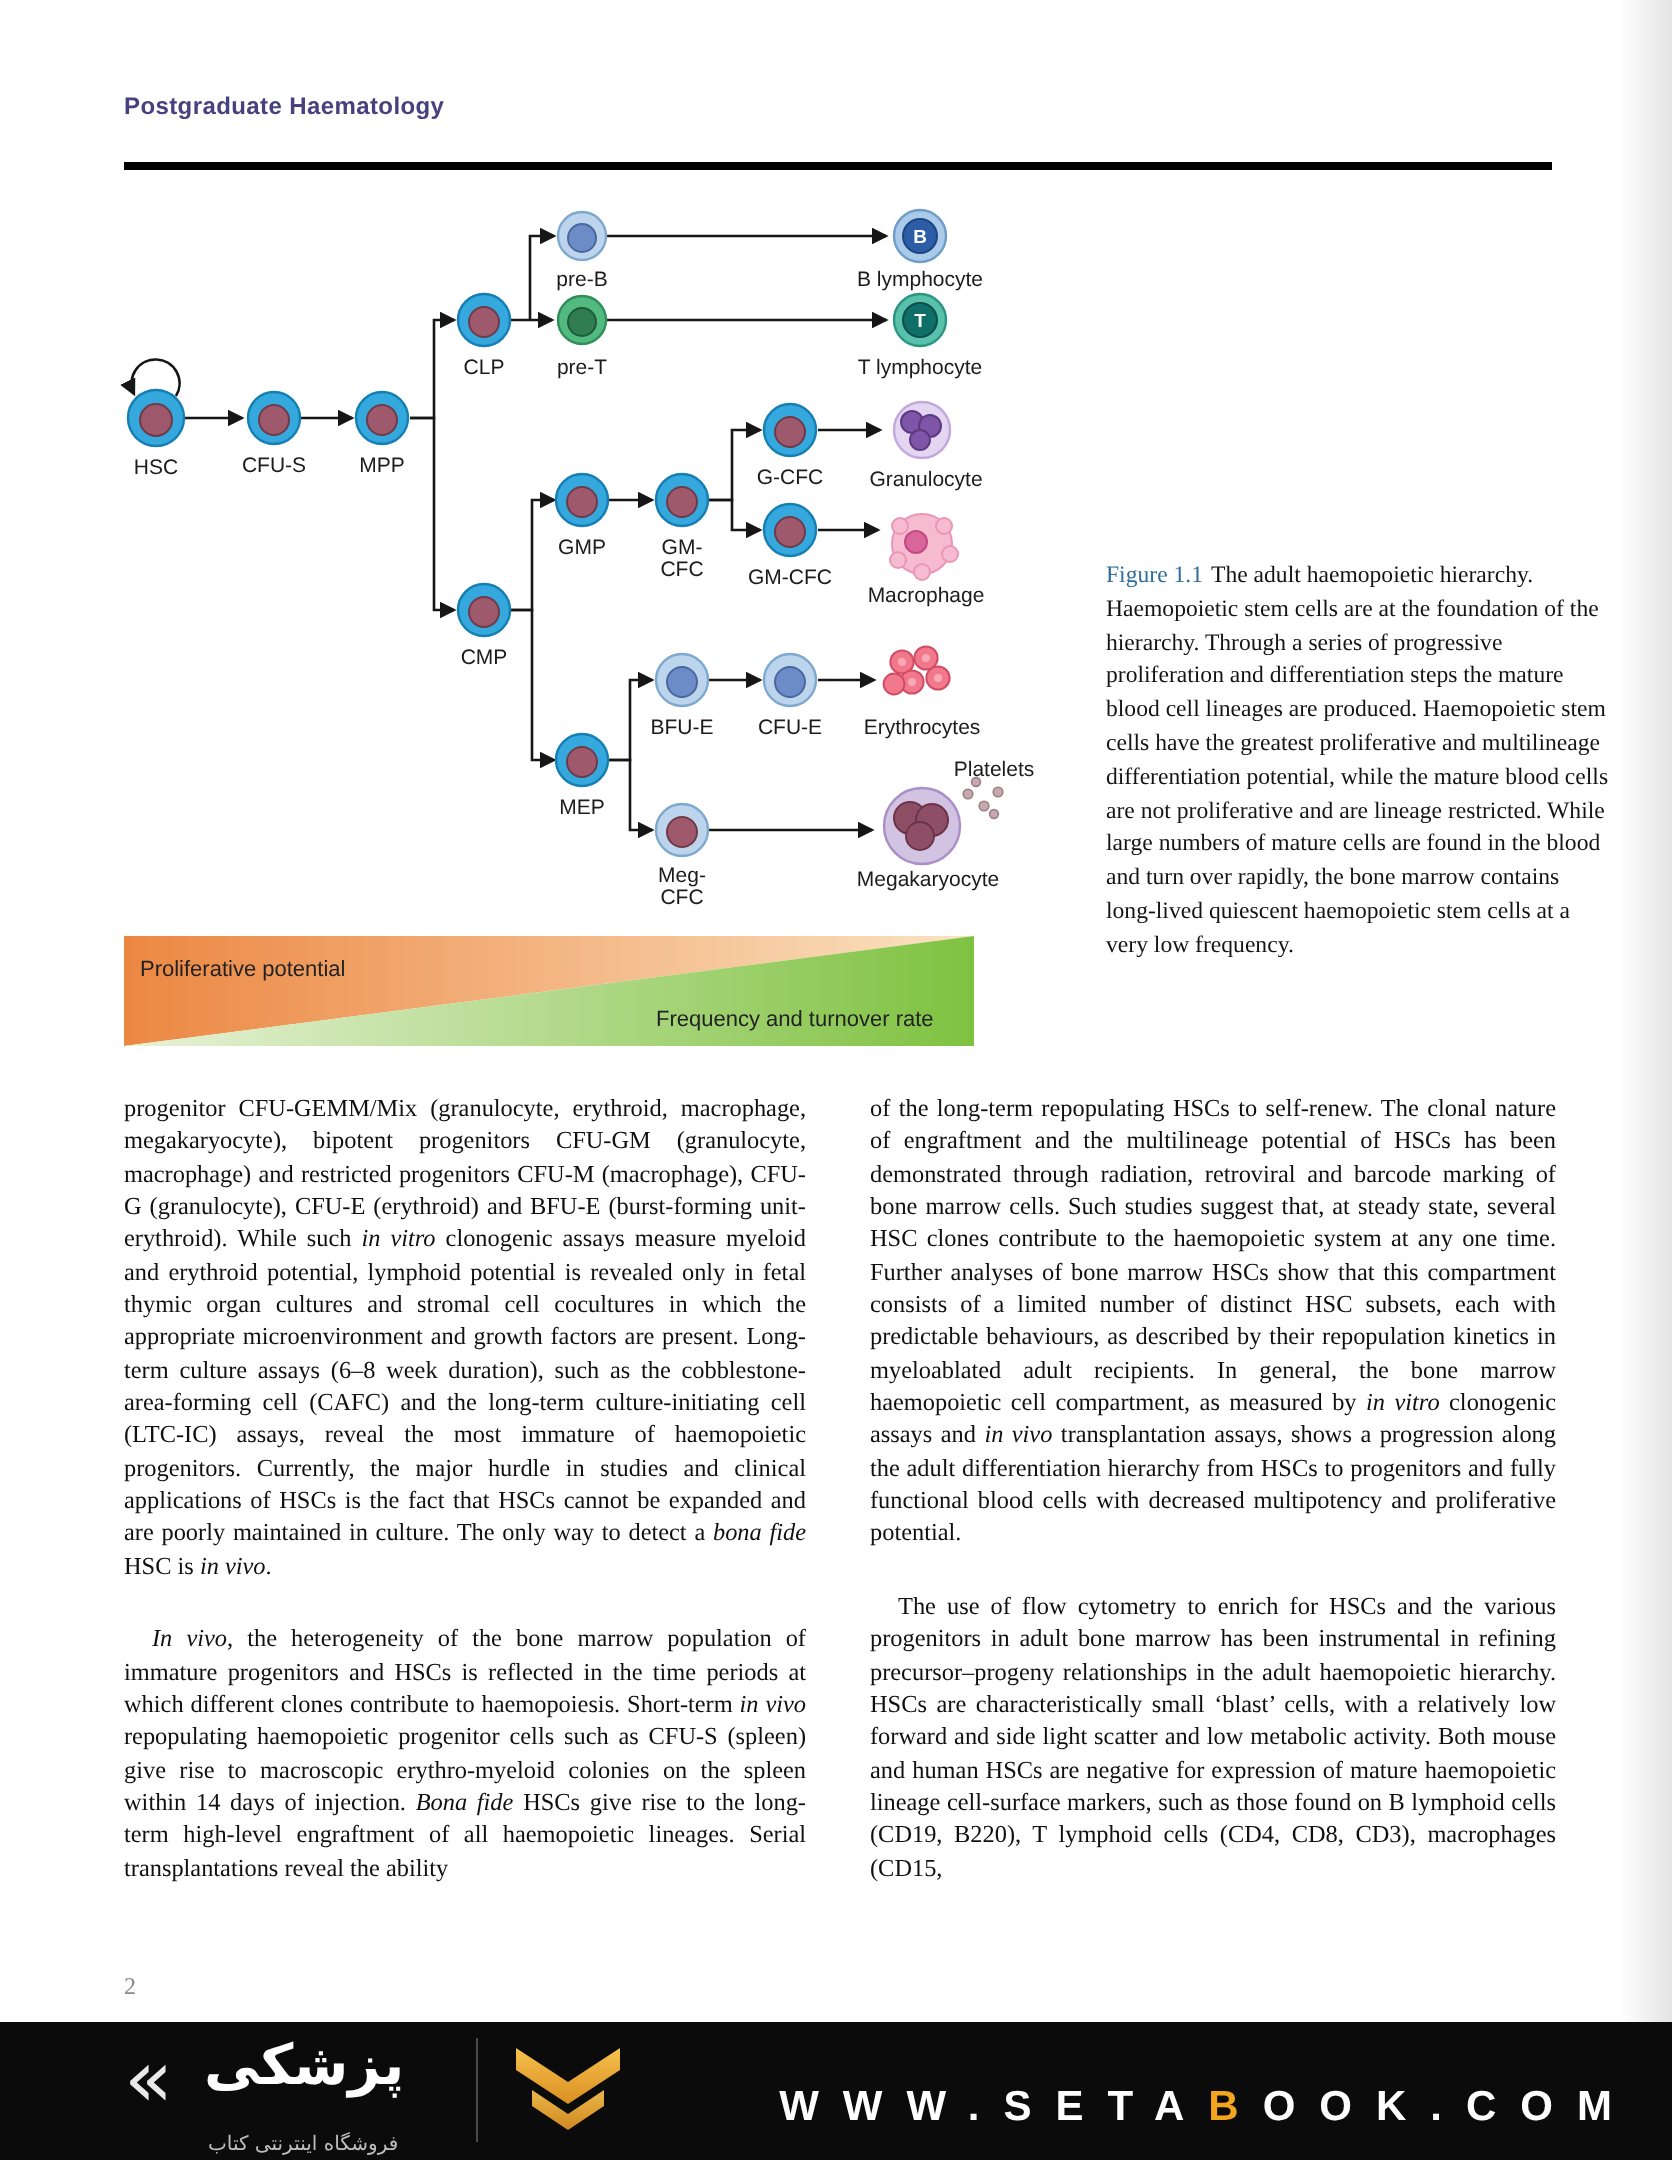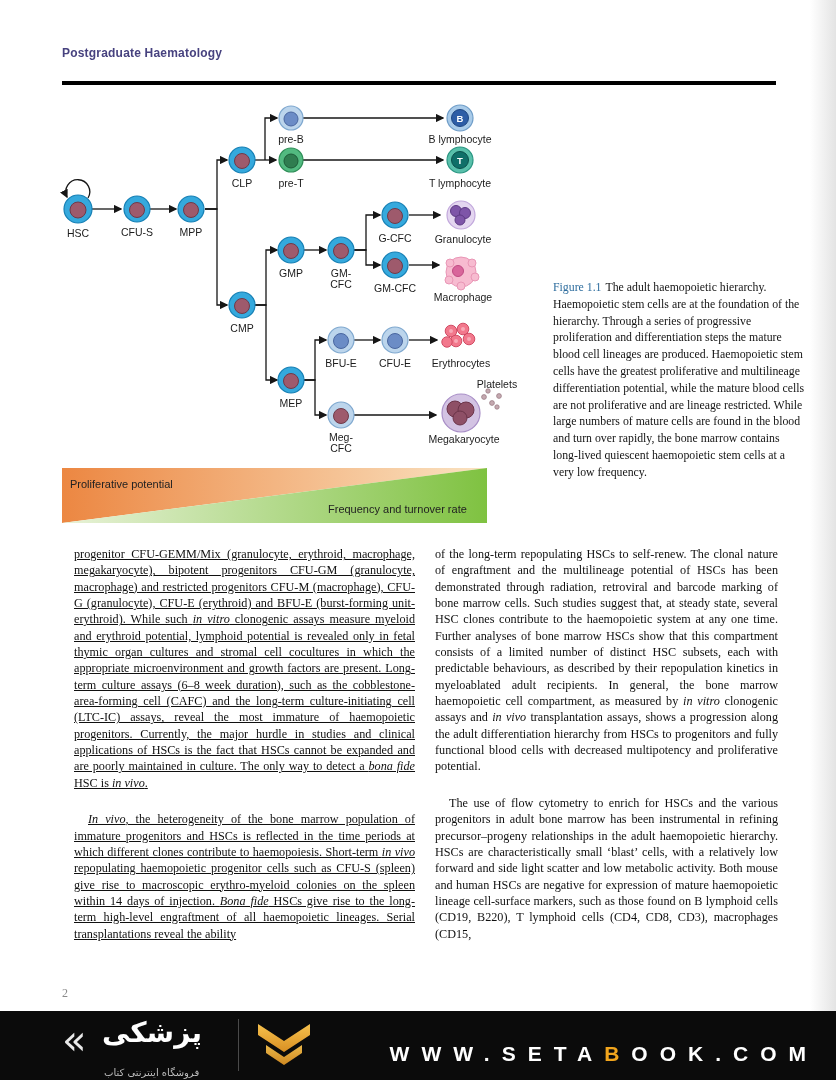--- a/index.html
+++ b/index.html
@@ -34,21 +34,21 @@
   .c-platelet{fill:#c5a9b0;stroke:#9c7e86;stroke-width:.8;}
   
   .fig-caption{position:absolute;left:537px;top:279px;width:252px;
         font:11.8px/16.8px "Liberation Serif",serif;color:#141414;text-align:left;margin-left:16px;}
   .fig-caption .fig-label{color:#2e6d9e;margin-right:4px;}
   
   .col{position:absolute;top:546px;font:12.2px/16.35px "Liberation Serif",serif;
         text-align:justify;color:#101010;}
   .col p{margin:0;}
   .col p.indent{text-indent:14px;margin-top:20px;}
-  .col-left{left:74px;width:341px;text-decoration:underline;}
+  .col-left{left:62px;width:341px;}
   .col-right{left:435px;width:343px;}
   .page-num{position:absolute;left:62px;top:986px;font:12px "Liberation Serif",serif;color:#8a8a8a;}
   .page-edge{position:absolute;right:0;top:0;width:26px;height:1011px;
         background:linear-gradient(to left,#c2c2c2,rgba(255,255,255,0));opacity:.45;}
   
   .footer{position:absolute;left:0;top:1011px;width:836px;height:69px;background:#0b0b0b;color:#fff;}
   .footer-store{position:absolute;right:24px;top:8px;font:700 16px "DejaVu Sans",sans-serif;direction:rtl;}
   .footer-url{position:absolute;right:18px;top:31px;font:700 21px "Liberation Sans",sans-serif;
         letter-spacing:12px;white-space:nowrap;}
   .footer-url .hl{color:#f2a51d;}

